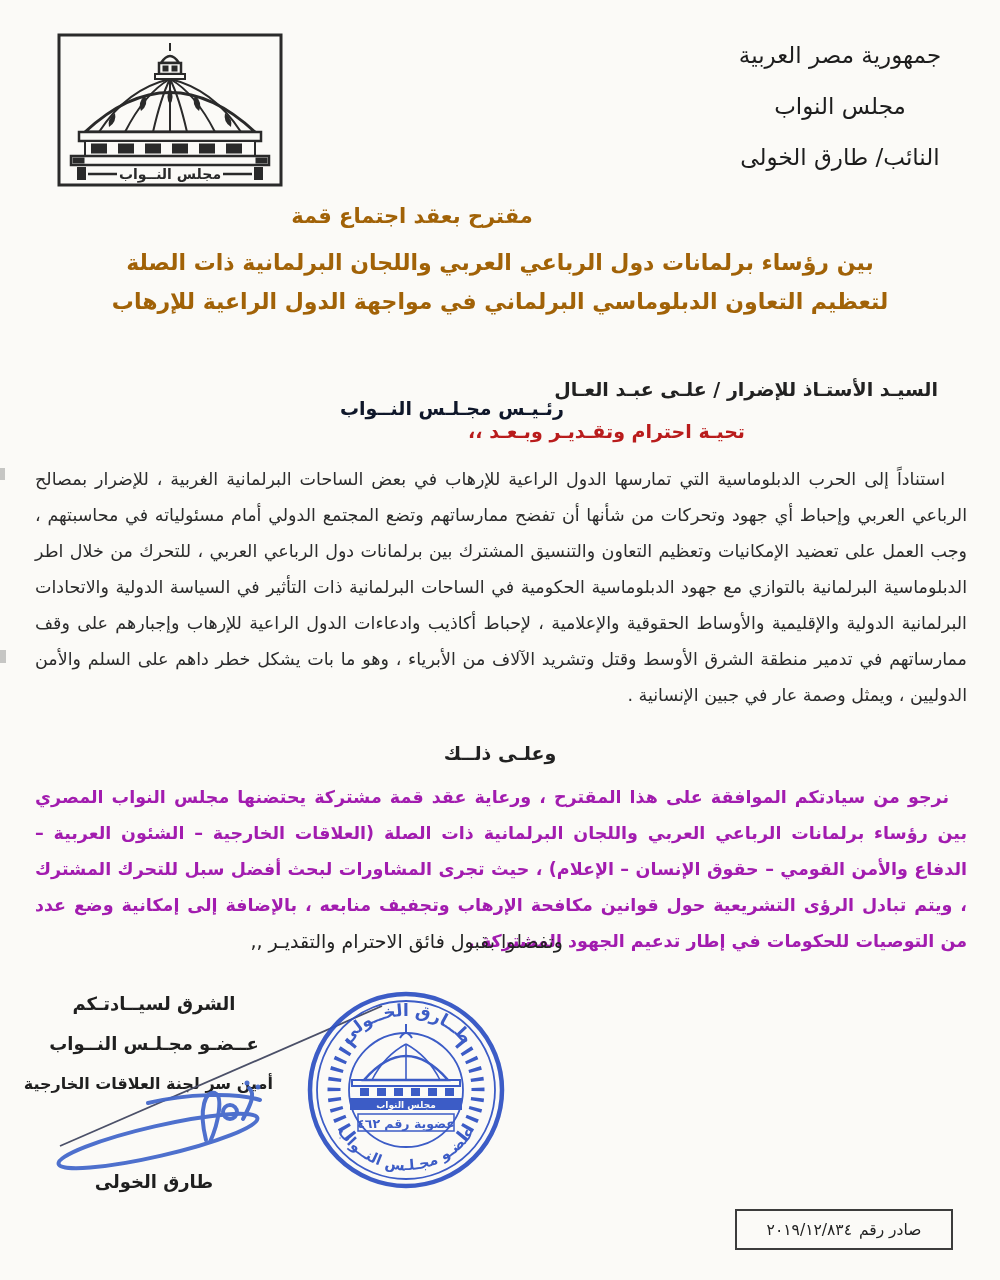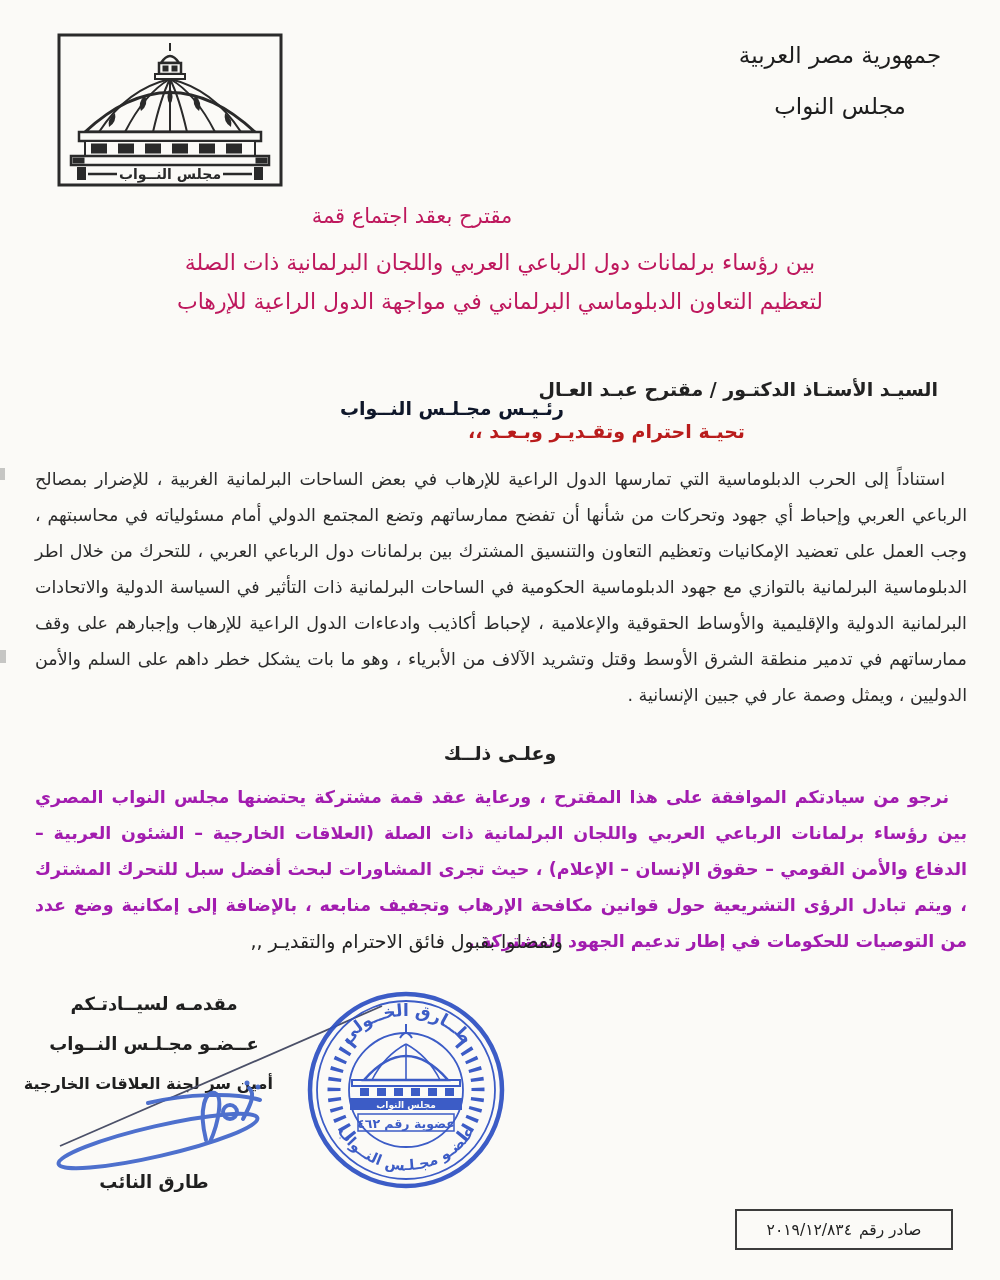--- a/index.html
+++ b/index.html
@@ -4,21 +4,21 @@
 <style>
   html,body{margin:0;padding:0;background:#fbfaf7;}
   .page{
     position:relative;width:1000px;height:1280px;overflow:hidden;
     background:#fbfaf7;color:#2e2e2e;direction:rtl;
     font-family:"DejaVu Sans",sans-serif;
   }
   .logo{position:absolute;left:57px;top:33px;width:226px;height:154px;}
   .letterhead{position:absolute;top:30px;right:55px;width:210px;text-align:center;
     font-size:23px;line-height:51px;color:#1d1d1d;}
-  .title-line{position:absolute;text-align:center;font-weight:normal;color:#be185d;white-space:nowrap;}
+  .title-line{position:absolute;text-align:center;font-weight:bold;color:#a16207;white-space:nowrap;}
   .title1{top:204px;left:0;width:824px;font-size:21px;}
   .title2{top:250px;left:0;width:1000px;font-size:22px;}
   .title3{top:289px;left:0;width:1000px;font-size:22px;}
   .addressee{position:absolute;top:378px;right:62px;font-weight:bold;font-size:19px;color:#222;white-space:nowrap;}
   .addressee-role{position:absolute;top:397px;left:340px;font-weight:bold;font-size:19px;color:#0f172a;white-space:nowrap;}
   .greeting{position:absolute;top:420px;right:255px;font-weight:bold;font-size:19px;color:#b91c1c;white-space:nowrap;}
   .para{position:absolute;right:33px;left:35px;font-size:17.5px;line-height:36px;text-align:justify;color:#2c2c2c;}
   .para1{top:461px;text-indent:22px;}
   .para2{top:779px;font-weight:bold;text-indent:18px;color:#a21caf;}
   .heading2{position:absolute;top:742px;left:5px;width:990px;text-align:center;font-weight:bold;font-size:19px;color:#222;}
@@ -76,41 +76,42 @@
       <rect x="197" y="134" width="9" height="13" fill="#2a2a2a" stroke="none"></rect>
       <line x1="31" y1="141" x2="60" y2="141" stroke-width="2.5"></line>
       <line x1="166" y1="141" x2="195" y2="141" stroke-width="2.5"></line>
     </g>
     <text x="113" y="146" text-anchor="middle" font-size="14" font-weight="bold" fill="#2a2a2a">مجلس النــواب</text>
   </svg>
 
   <div class="letterhead">
     <div>جمهورية مصر العربية</div>
     <div>مجلس النواب</div>
+    <div>النائب/ طارق الخولى</div>
   </div>
 
   <div class="title-line title1">مقترح بعقد اجتماع قمة</div>
   <div class="title-line title2">بين رؤساء برلمانات دول الرباعي العربي واللجان البرلمانية ذات الصلة</div>
   <div class="title-line title3">لتعظيم التعاون الدبلوماسي البرلماني في مواجهة الدول الراعية للإرهاب</div>
 
-  <div class="addressee">السيـد الأستـاذ الدكتـور / مقترح عبـد العـال</div>
+  <div class="addressee">السيـد الأستـاذ للإضرار / علـى عبـد العـال</div>
   <div class="addressee-role">رئـيـس مجـلـس النــواب</div>
   <div class="greeting">تحيـة احترام وتقـديـر وبـعـد ،،</div>
 
   <div class="para para1">استناداً إلى الحرب الدبلوماسية التي تمارسها الدول الراعية للإرهاب في بعض الساحات البرلمانية الغربية ، للإضرار بمصالح الرباعي العربي وإحباط أي جهود وتحركات من شأنها أن تفضح ممارساتهم وتضع المجتمع الدولي أمام مسئولياته في محاسبتهم ، وجب العمل على تعضيد الإمكانيات وتعظيم التعاون والتنسيق المشترك بين برلمانات دول الرباعي العربي ، للتحرك من خلال اطر الدبلوماسية البرلمانية بالتوازي مع جهود الدبلوماسية الحكومية في الساحات البرلمانية ذات التأثير في السياسة الدولية والاتحادات البرلمانية الدولية والإقليمية والأوساط الحقوقية والإعلامية ، لإحباط أكاذيب وادعاءات الدول الراعية للإرهاب وإجبارهم على وقف ممارساتهم في تدمير منطقة الشرق الأوسط وقتل وتشريد الآلاف من الأبرياء ، وهو ما بات يشكل خطر داهم على السلم والأمن الدوليين ، ويمثل وصمة عار في جبين الإنسانية .</div>
   <div class="heading2">وعلـى ذلــك</div>
   <div class="para para2">نرجو من سيادتكم الموافقة على هذا المقترح ، ورعاية عقد قمة مشتركة يحتضنها مجلس النواب المصري بين رؤساء برلمانات الرباعي العربي واللجان البرلمانية ذات الصلة (العلاقات الخارجية – الشئون العربية – الدفاع والأمن القومي – حقوق الإنسان – الإعلام) ، حيث تجرى المشاورات لبحث أفضل سبل للتحرك المشترك ، ويتم تبادل الرؤى التشريعية حول قوانين مكافحة الإرهاب وتجفيف منابعه ، بالإضافة إلى إمكانية وضع عدد من التوصيات للحكومات في إطار تدعيم الجهود المشتركة .</div>
   <div class="closing">وتفضلوا بقبول فائق الاحترام والتقديـر ,,</div>
 
   <div class="presenter">
-    <div class="pr-line">مقدمـه لسيــادتـكم</div>
+    <div class="pr-line">الشرق لسيــادتـكم</div>
     <div class="pr-line">عــضـو مجـلـس النــواب</div>
     <div class="pr-line pr3">أمين سر لجنة العلاقات الخارجية</div>
   </div>
-  <div class="signer-name">طارق النائب</div>
+  <div class="signer-name">طارق الخولى</div>
 
   <svg class="ink" viewBox="0 0 1000 1280">
     <defs>
       <path id="arcTop" d="M 332,1090 A 74 74 0 0 1 480,1090"></path>
       <path id="arcBot" d="M 326,1090 A 80 80 0 0 0 486,1090"></path>
     </defs>
 
     <rect x="0" y="468" width="5" height="12" fill="#9a9a9a" opacity="0.55"></rect>
     <rect x="0" y="650" width="6" height="13" fill="#9a9a9a" opacity="0.55"></rect>
 

